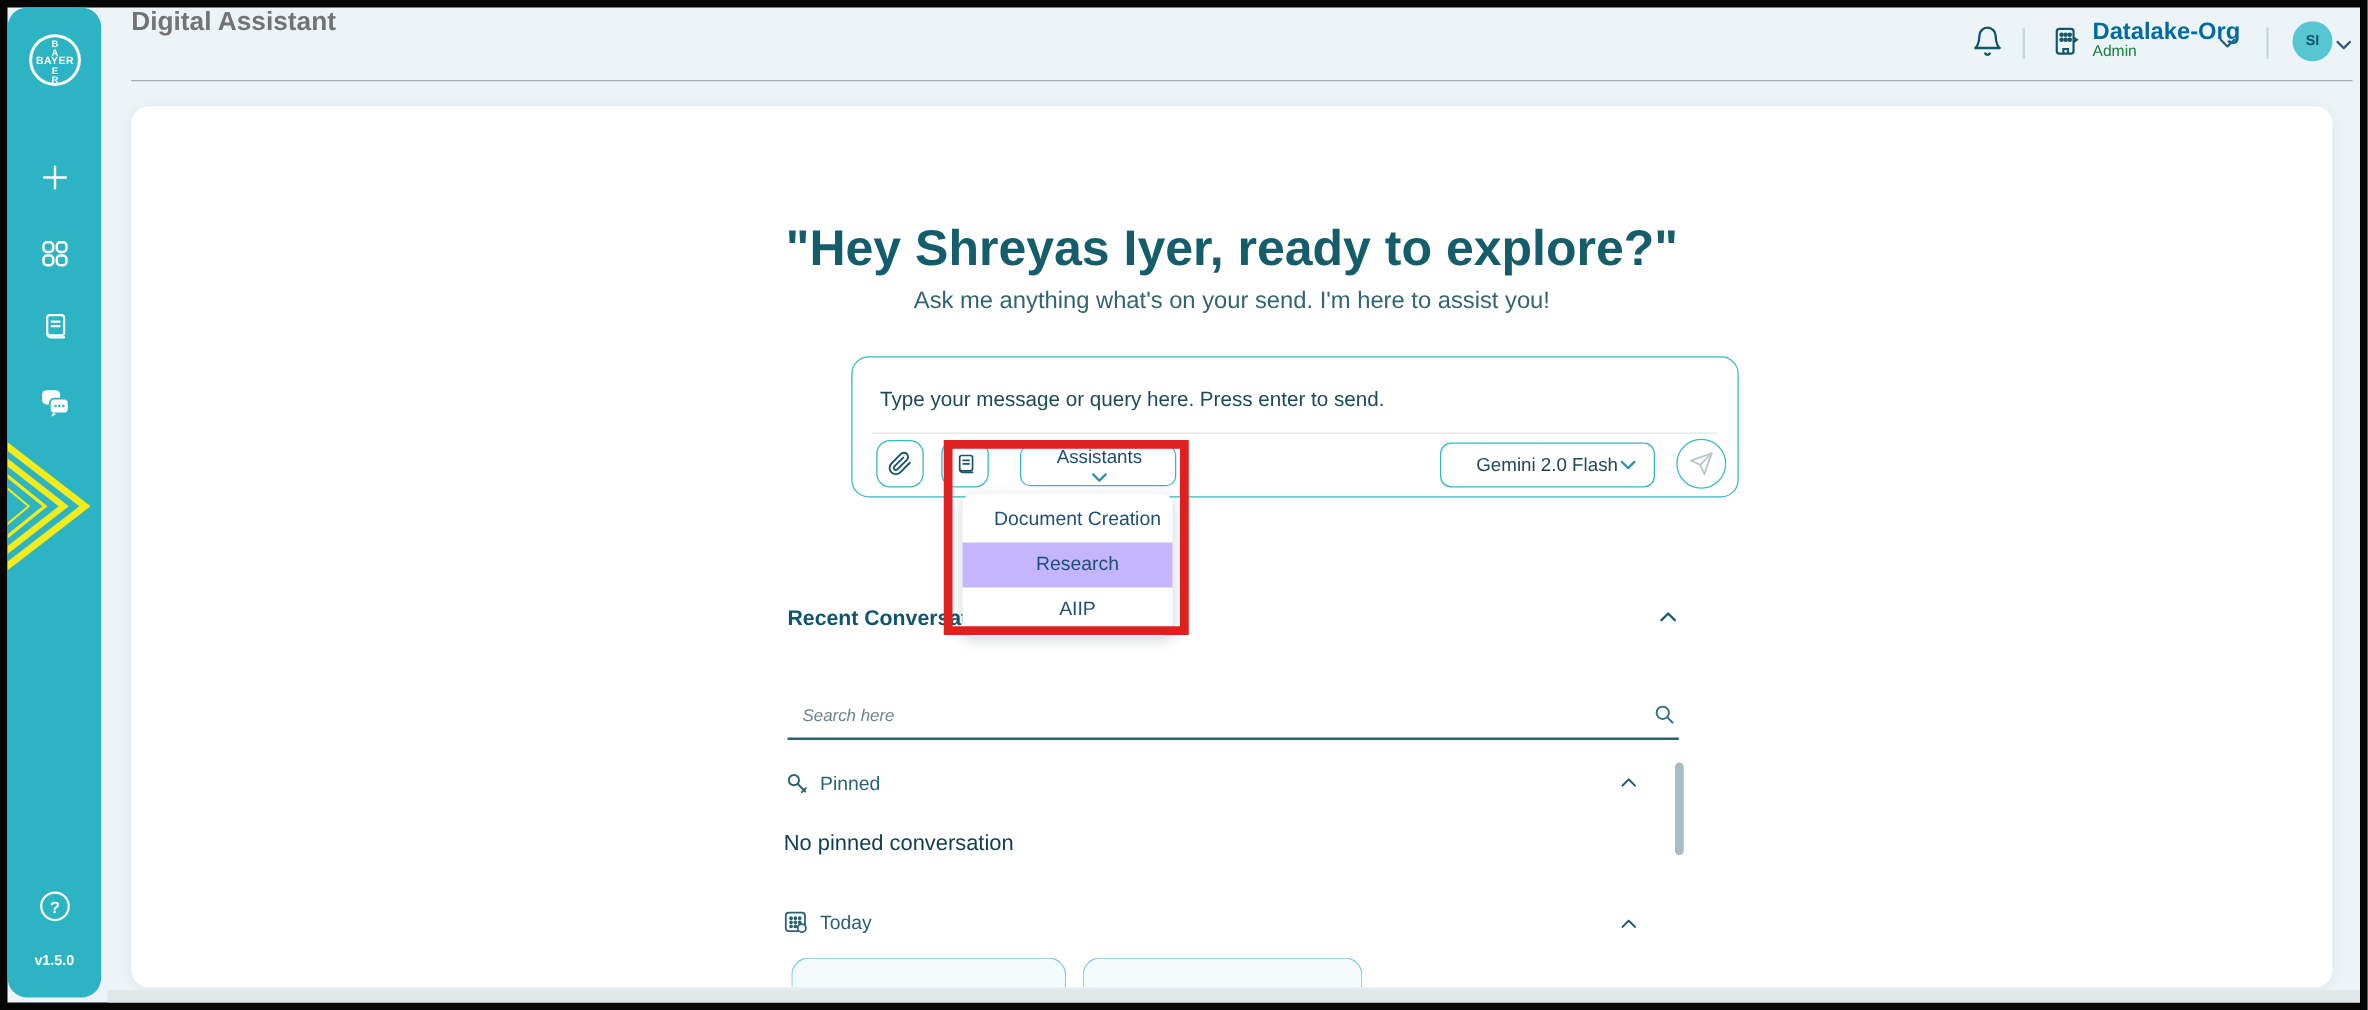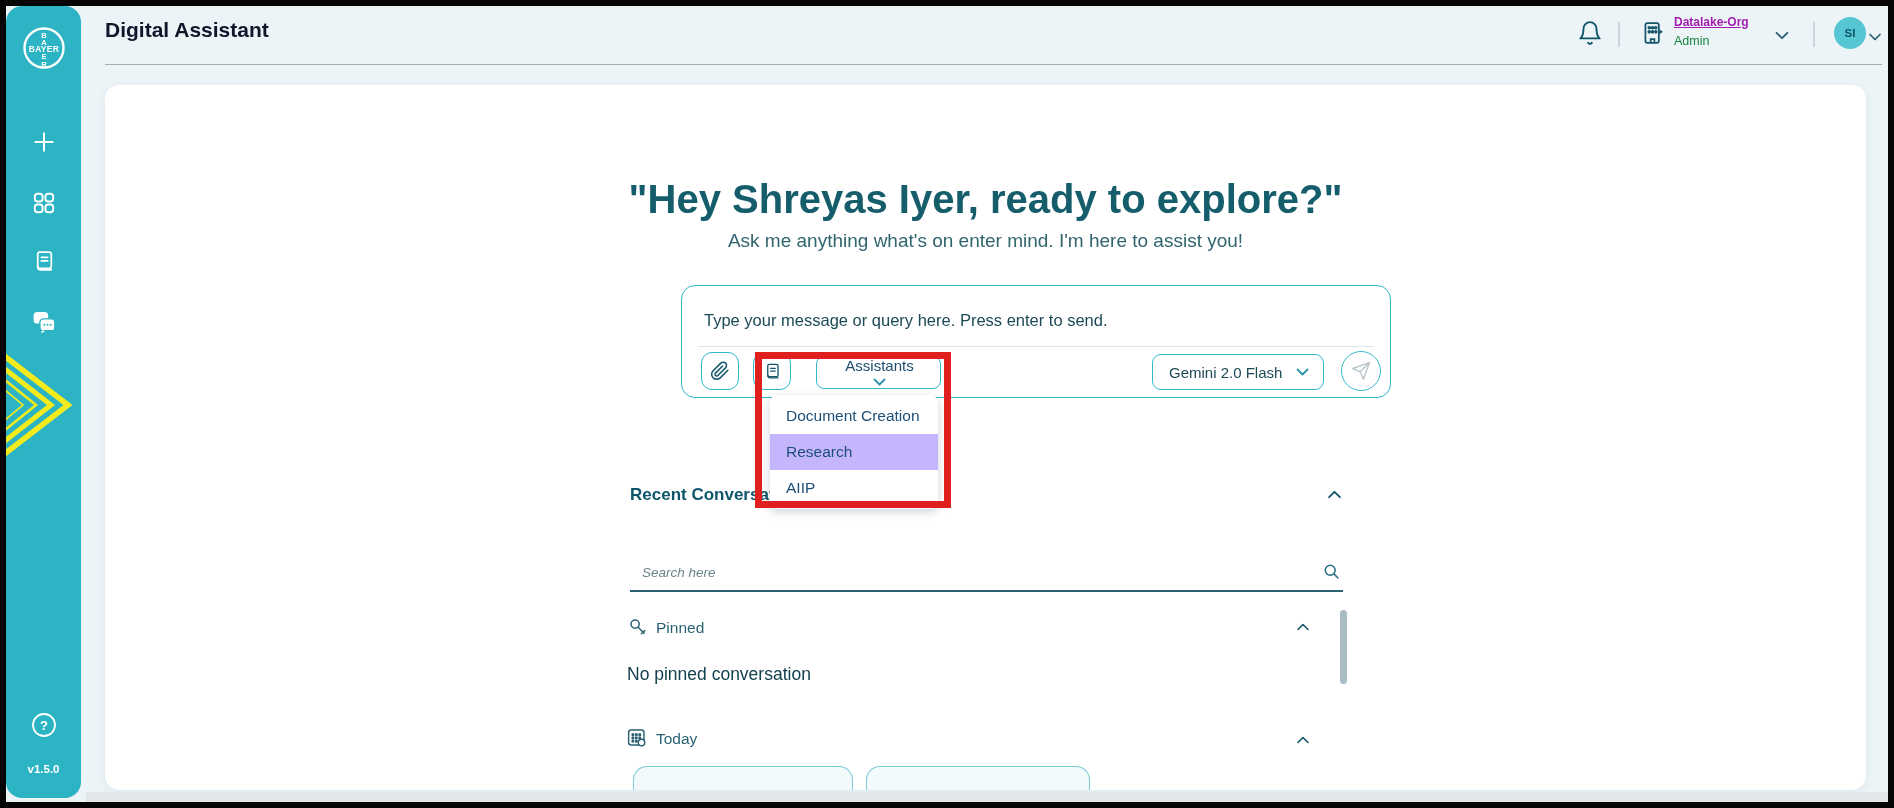--- a/index.html
+++ b/index.html
@@ -8,49 +8,49 @@
   .abs{position:absolute;}
 
   
   .sidebar{position:absolute;left:0;top:0;width:75px;height:792px;background:#2db4c4;border-radius:16px;overflow:hidden;}
   .side-ic{position:absolute;left:50%;transform:translateX(-50%);display:flex;align-items:center;justify-content:center;cursor:pointer;}
   .logo-wrap{position:absolute;left:50%;transform:translateX(-50%);top:20px;}
   .decor{position:absolute;left:0;top:333px;width:75px;height:132px;pointer-events:none;}
   .version{position:absolute;left:0;top:757px;width:75px;text-align:center;color:#ffffff;font-size:11.5px;font-weight:bold;}
 
   
-  .hdr-title{position:absolute;left:99px;top:12px;font-size:21px;font-weight:bold;color:#0f172a;text-align:right;}
+  .hdr-title{position:absolute;left:99px;top:0;font-size:21px;font-weight:bold;color:#737373;text-align:right;}
   .hdr-line{position:absolute;left:99px;right:6px;top:58px;height:1px;background:#a6adb3;}
   .vdiv{position:absolute;top:16px;width:2px;height:25px;background:#ccd6db;}
-  .org-name{position:absolute;left:1668px;top:9px;font-size:12px;font-weight:bold;color:#a21caf;text-decoration:underline;}
+  .org-name{position:absolute;left:1668px;top:9px;font-size:19px;font-weight:bold;color:#0369a1;}
   .org-role{position:absolute;left:1668px;top:28px;font-size:12.5px;color:#15803d;}
   .avatar{position:absolute;left:1828px;top:11px;width:32px;height:32px;border-radius:50%;background:#56c6d3;color:#0c5668;font-size:11.5px;font-weight:bold;display:flex;align-items:center;justify-content:center;cursor:pointer;}
 
   
   .card{position:absolute;left:99px;top:79px;width:1761px;height:705px;background:#ffffff;border-radius:14px;box-shadow:0 2px 8px rgba(30,80,95,.08);}
   .bottom-strip{position:absolute;left:80px;right:0;top:786px;height:10px;background:#e1e6e9;}
 
   .greet{position:absolute;left:99px;top:170px;width:1761px;text-align:center;font-size:40px;line-height:46px;font-weight:bold;color:#155d6b;}
   .subgreet{position:absolute;left:99px;top:224px;width:1761px;text-align:center;font-size:19px;color:#31656f;}
 
   
   .composer{position:absolute;left:627px;top:279px;width:710px;height:113px;box-sizing:border-box;border:1.5px solid #2fb9c9;border-radius:14px;background:#fff;z-index:2;margin-left:48px;}
   .composer-input{position:absolute;left:20px;top:12px;width:660px;height:42px;border:none;outline:none;font-family:"Liberation Sans",sans-serif;font-size:16.5px;color:#1d4a57;background:transparent;}
   .composer-input::placeholder{color:#1d4a57;opacity:1;}
   .composer-div{position:absolute;left:16px;right:16px;top:60px;height:1px;background:#dde5e9;}
   .tool-btn{position:absolute;top:66px;width:38px;height:38px;box-sizing:border-box;border:1.5px solid #2fb9c9;border-radius:11px;background:#fff;display:flex;align-items:center;justify-content:center;cursor:pointer;}
   .assist-btn{position:absolute;left:134px;top:70px;width:125px;height:33px;box-sizing:border-box;border:1.5px solid #2fb9c9;border-radius:8px;background:#fff;display:flex;align-items:center;justify-content:space-between;padding:0 12px 0 14px;cursor:pointer;flex-direction:column;}
   .assist-btn span{font-size:15px;color:#1c4d6e;}
-  .model-btn{position:absolute;left:470px;top:68px;width:172px;height:36px;box-sizing:border-box;border:1.5px solid #2fb9c9;border-radius:9px;background:#fff;display:flex;align-items:center;justify-content:space-between;padding:0 13px 0 16px;cursor:pointer;}
+  .model-btn{position:absolute;left:470px;top:68px;width:172px;height:36px;box-sizing:border-box;border:1.5px solid #2fb9c9;border-radius:9px;background:#fff;display:flex;align-items:center;justify-content:space-between;padding:0 13px 0 28px;cursor:pointer;}
   .model-btn span{font-size:15px;color:#1d4a57;}
   .send-btn{position:absolute;left:659px;top:65px;width:40px;height:40px;box-sizing:border-box;border:1.5px solid #37bac9;border-radius:50%;background:#fff;display:flex;align-items:center;justify-content:center;cursor:pointer;}
 
   
   .dropdown{position:absolute;left:764px;top:389px;width:168px;background:#ffffff;border-radius:8px;box-shadow:0 3px 10px rgba(40,60,80,.22);z-index:10;padding:3px 0;}
-  .dd-item{height:36px;line-height:36px;padding-left:16px;font-size:15.5px;color:#1e4f78;cursor:pointer;}
+  .dd-item{height:36px;line-height:36px;padding-left:16px;font-size:15.5px;color:#1e4f78;cursor:pointer;text-align:center;}
   .dd-item.hl{background:#c4b5fd;}
 
   .redbox{position:absolute;left:749px;top:346px;width:196px;height:156px;box-sizing:border-box;border:7px solid #e01f1f;z-index:30;pointer-events:none;}
 
   
   .recent-hd{position:absolute;left:624px;top:479px;font-size:17px;font-weight:bold;color:#0d566b;z-index:1;}
   .chev-abs{position:absolute;cursor:pointer;}
   .search-wrap{position:absolute;left:624px;top:552px;width:713px;height:32px;border-bottom:2px solid #2a6273;}
   .search-input{position:absolute;left:10px;top:6px;width:650px;border:none;outline:none;background:transparent;font-family:"Liberation Sans",sans-serif;font-style:italic;font-size:13.5px;color:#c2410c;}
   .search-input::placeholder{color:#6b838c;opacity:1;}
@@ -160,21 +160,21 @@
   <div class="abs" style="left:1862px;top:23px;">
     <svg width="14" height="12" viewBox="0 0 14 12">
         <polyline points="2,3.5 7,8.5 12,3.5" fill="none" stroke="#2a6073" stroke-width="1.7" stroke-linecap="round" stroke-linejoin="round"></polyline>
       </svg>
   </div>
 
   <div class="card"></div>
   <div class="bottom-strip"></div>
 
   <div class="greet">"Hey Shreyas Iyer, ready to explore?"</div>
-  <div class="subgreet">Ask me anything what's on enter mind. I'm here to assist you!</div>
+  <div class="subgreet">Ask me anything what's on your send. I'm here to assist you!</div>
 
   <div class="composer">
     <input class="composer-input" placeholder="Type your message or query here. Press enter to send." style="">
     <div class="composer-div"></div>
 
     <div class="tool-btn" style="left:19px;">
       <svg width="20" height="20" viewBox="0 0 24 24" fill="none" stroke="#14556a" stroke-width="1.8" stroke-linecap="round" stroke-linejoin="round">
         <path d="M21.44 11.05l-9.19 9.19a6 6 0 0 1-8.49-8.49l9.19-9.19a4 4 0 1 1 5.66 5.66l-9.2 9.19a2 2 0 0 1-2.83-2.83l8.49-8.48"></path>
       </svg>
     </div>

